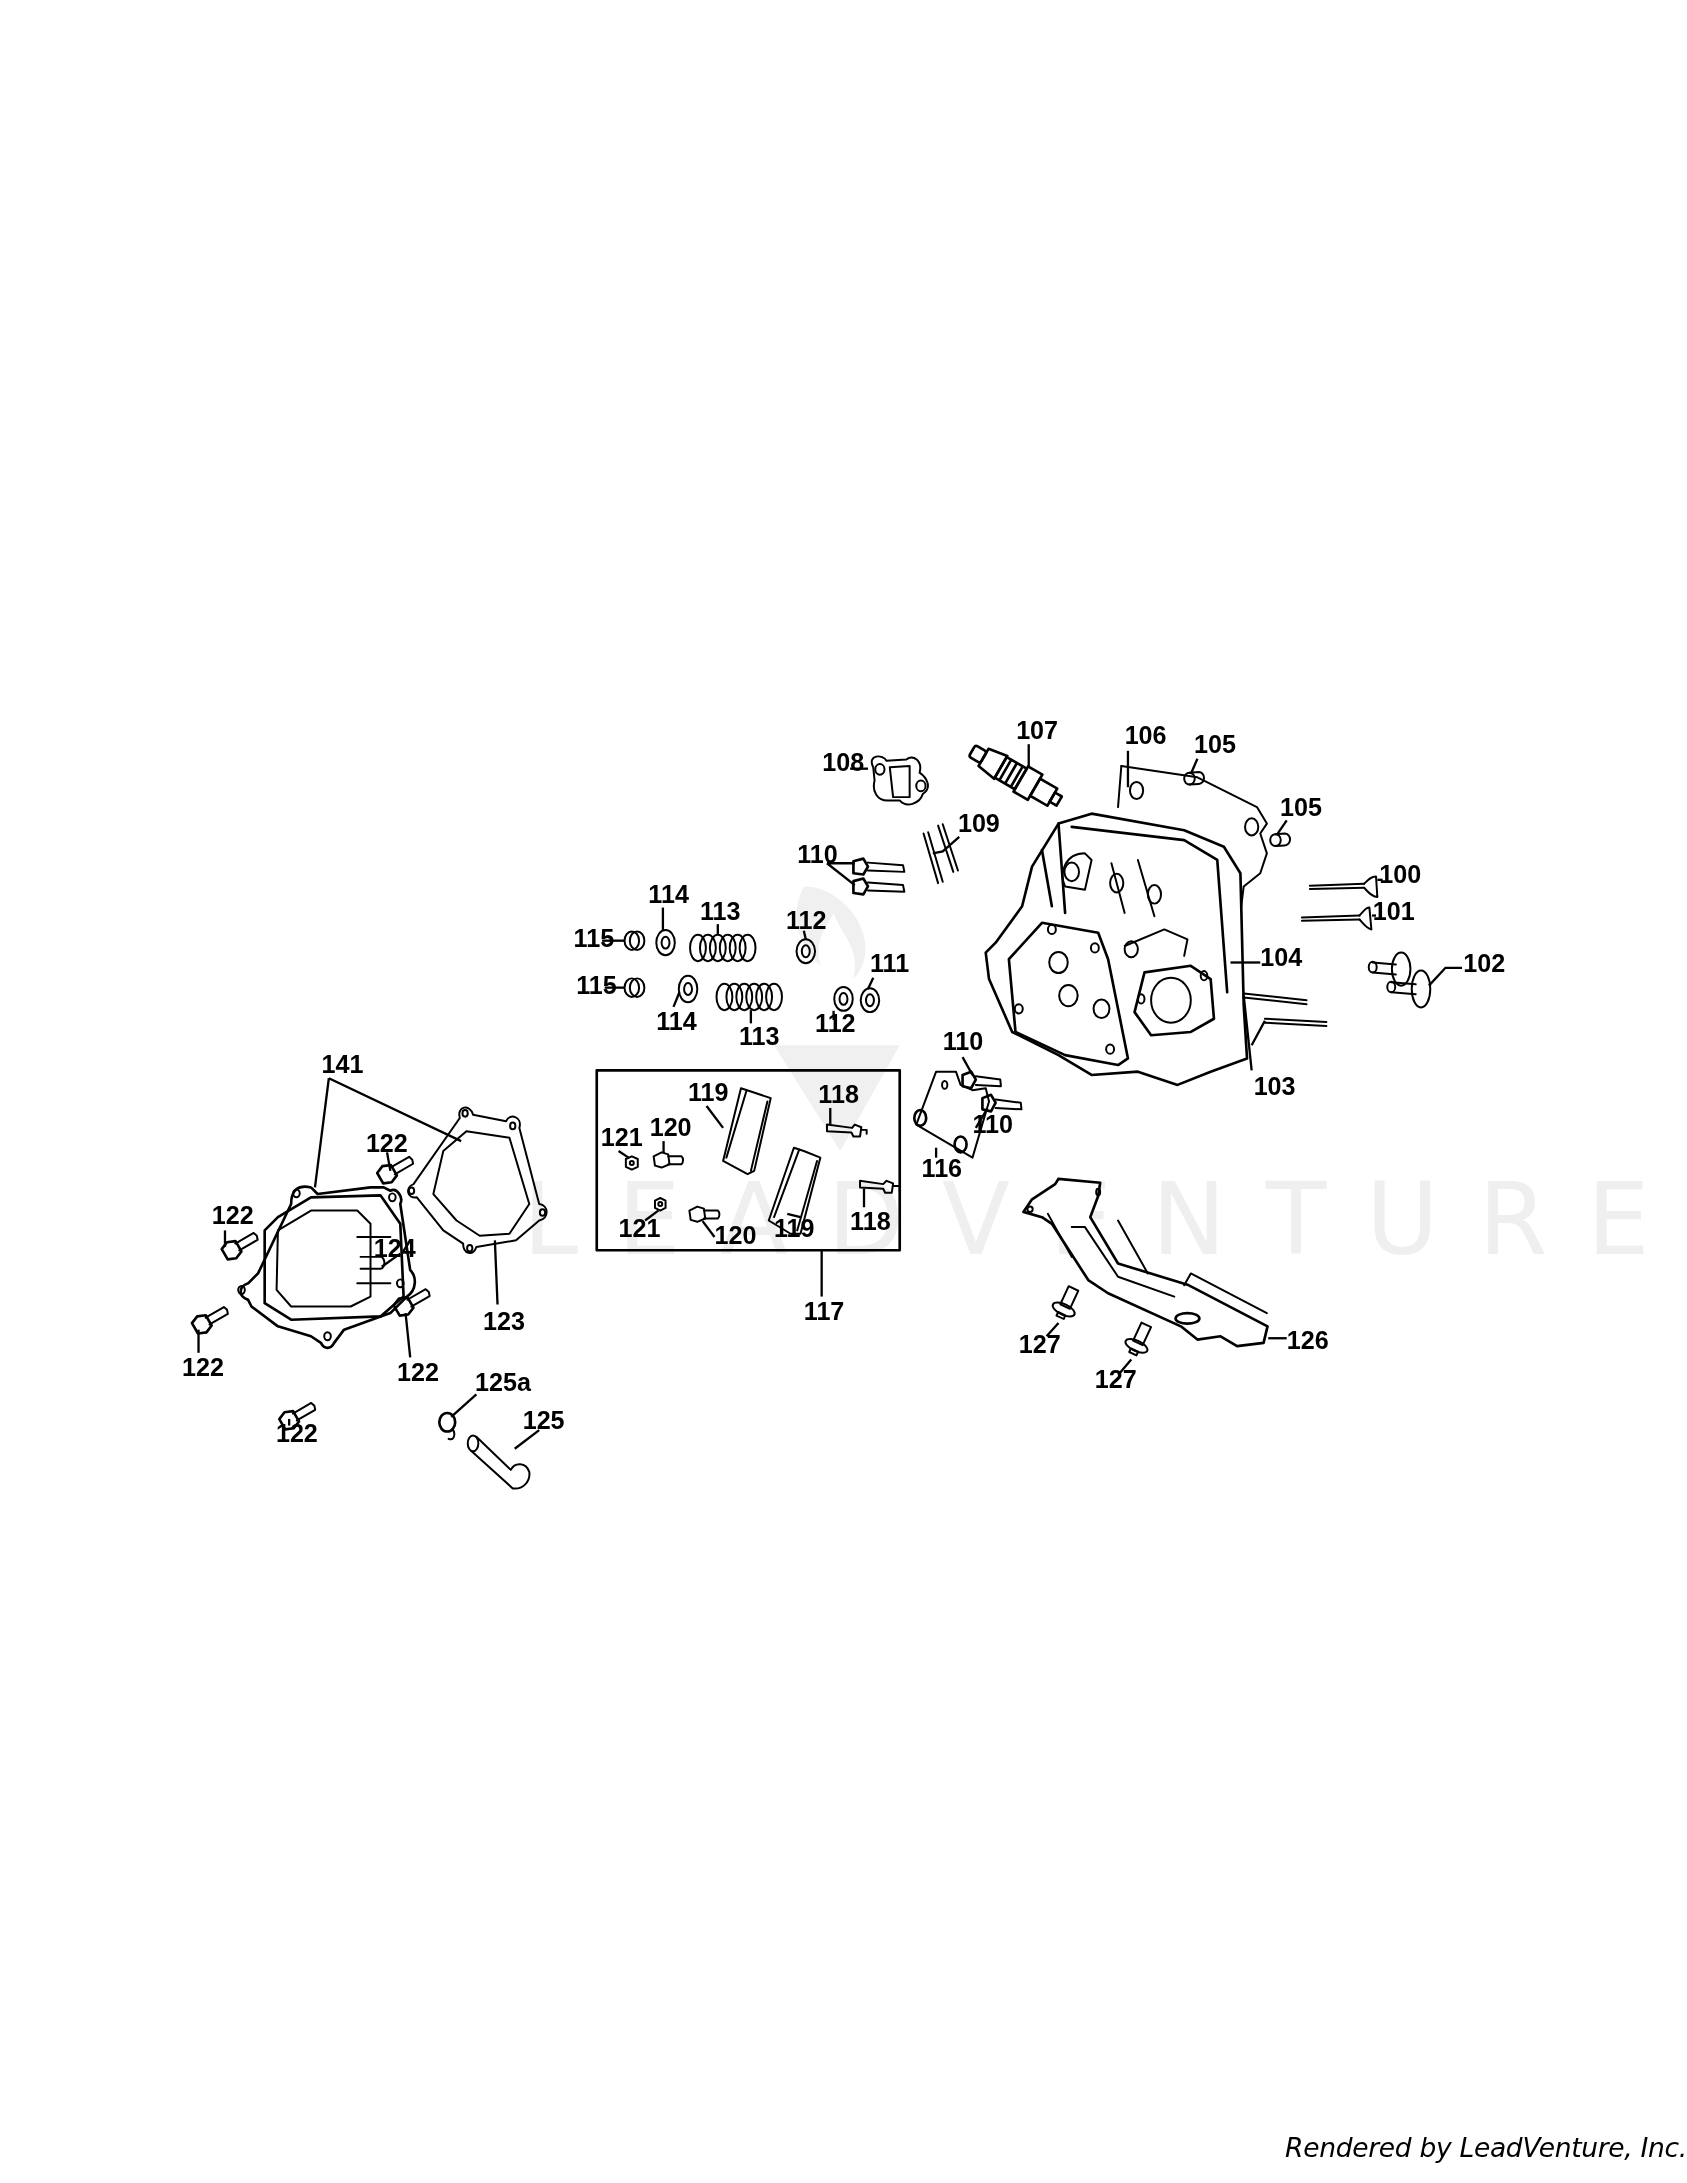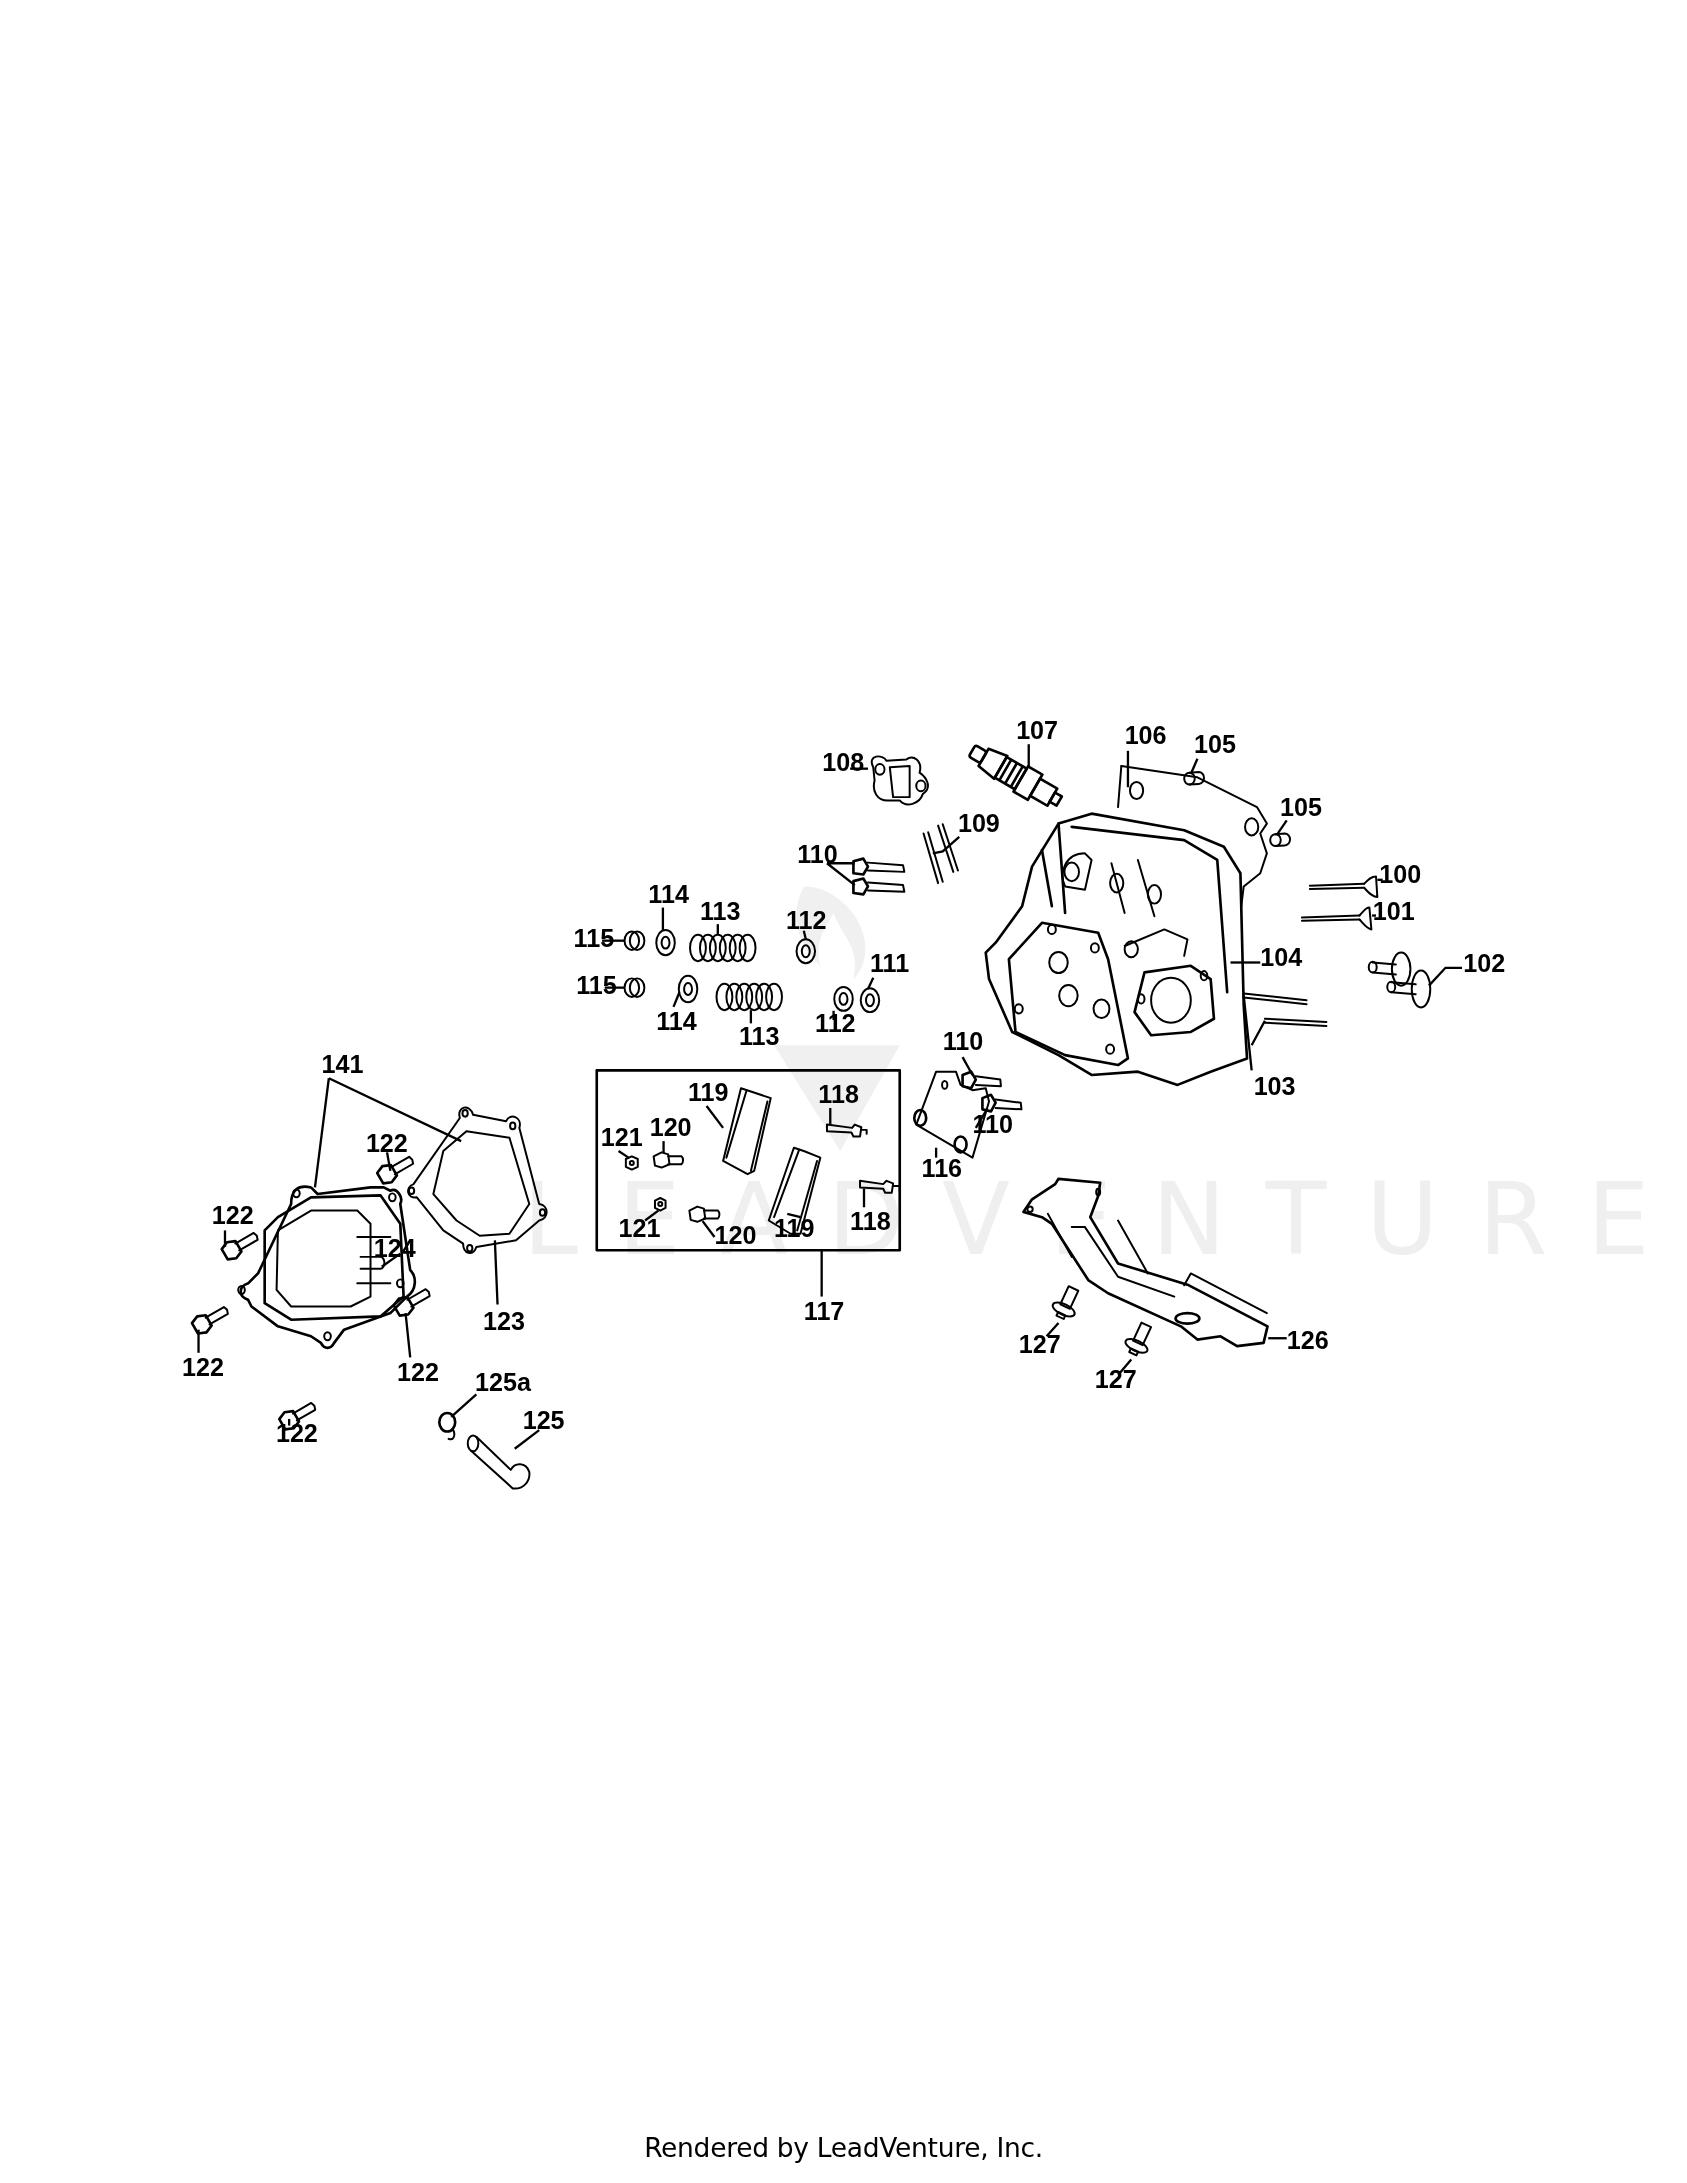--- a/index.html
+++ b/index.html
@@ -7,22 +7,22 @@
          font-family: "Liberation Sans", sans-serif; }
   #diagram { position: absolute; left: 0; top: 0; width: 1687px; height: 2183px; }
   .part { fill: none; stroke: #000; stroke-width: 4; stroke-linejoin: round; stroke-linecap: round; }
   .part-thin { fill: none; stroke: #000; stroke-width: 3; stroke-linejoin: round; stroke-linecap: round; }
   .part-fill { fill: #fff; stroke: #000; stroke-width: 4; stroke-linejoin: round; }
   .leader { stroke: #000; stroke-width: 3.5; fill: none; }
   .callout { font-family: "Liberation Sans Narrow", "Liberation Sans", sans-serif; font-weight: bold;
              font-size: 38px; fill: #000; }
   .watermark-text { font-family: "DejaVu Sans", sans-serif; font-size: 150px; fill: #efefef; letter-spacing: 60px; }
   .watermark-v { fill: #f0f0f0; }
-  .footer { position: absolute; left: 0; width: 1687px; top: 2132px; text-align: center;
-            font-family: "DejaVu Sans", sans-serif; font-size: 26.5px; color: #000; letter-spacing: -0.3px; }
+  .footer { position: absolute; left: 0; width: 1687px; top: 2132px; text-align: right;
+            font-family: "DejaVu Sans", sans-serif; font-size: 26.5px; color: #000; letter-spacing: -0.3px; font-style: italic; }
 </style>
 </head>
 <body>
 
 <svg id="diagram" viewBox="0 0 2550 3300" xmlns="http://www.w3.org/2000/svg">
 
   <g>
     <path class="watermark-v" d="M1170 1580 L1360 1580 L1270 1740 Z M1200 1595 L1260 1700"></path>
     <path class="watermark-v" d="M1215 1340 C1190 1390 1210 1430 1240 1460 C1230 1420 1250 1400 1260 1380 C1275 1420 1300 1430 1290 1480 C1320 1450 1310 1400 1280 1370 C1260 1350 1240 1340 1215 1340 Z"></path>
     <text class="watermark-text" x="790" y="1895">LEADVENTURE</text>

